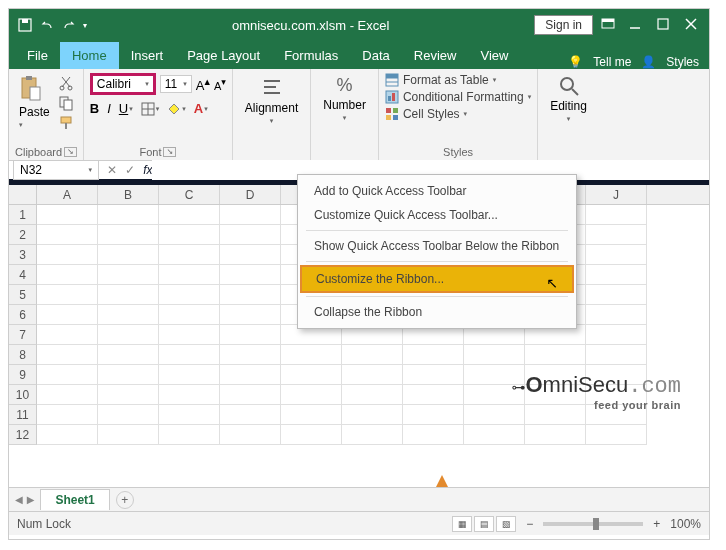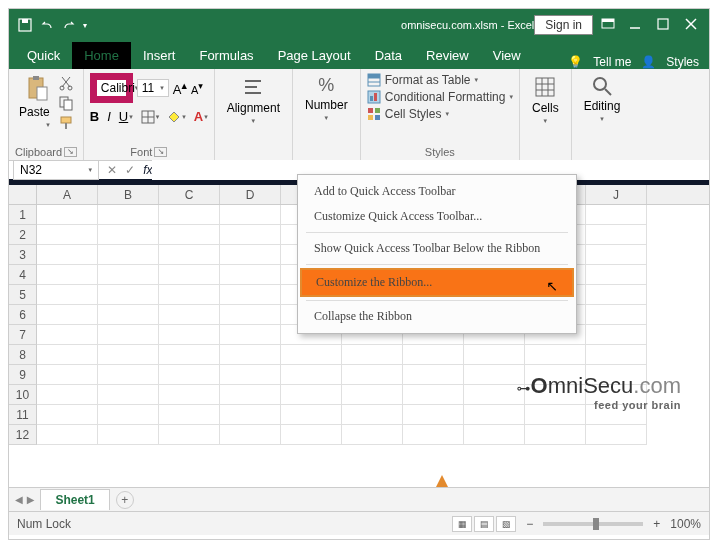--- a/index.html
+++ b/index.html
@@ -5,42 +5,42 @@
 * { margin: 0; padding: 0; box-sizing: border-box; }
 body { font-family: "Segoe UI", Tahoma, sans-serif; font-size: 12px; background: #fff; width: 726px; height: 550px; overflow: hidden; position: relative; }
 
 .window { border: 1px solid #ccc; width: 702px; height: 532px; margin: 8px; position: relative; background: #fff; }
 
 
 .title-bar { background: #217346; height: 32px; display: flex; align-items: center; color: #fff; }
 .qat { display: flex; align-items: center; gap: 6px; padding-left: 8px; }
 .qat .icon { width: 16px; height: 16px; display:flex; align-items:center; justify-content:center;}
 .qat-caret { font-size: 8px; color: #fff; }
-.title-center { flex: 1; text-align: right; font-size: 11px; }
+.title-center { flex: 1; text-align: center; font-size: 13px; }
 .signin { background: #fff; color: #333; font-size: 12px; padding: 2px 10px; border: 1px solid #888; margin-right: 8px; }
 .title-right { display: flex; align-items: center; gap: 14px; padding-right: 10px; }
 .title-right .icon { width: 14px; height: 14px; }
 
 
 .ribbon-tabs { background: #217346; height: 28px; display: flex; align-items: flex-end; color: #fff; padding-left: 6px; }
 .tab { padding: 6px 12px; font-size: 13px; cursor: pointer; }
-.tab.active { background: #000000; color: #217346; }
+.tab.active { background: #7dd3fc; color: #217346; }
 .tabs-right { margin-left: auto; display: flex; align-items: center; gap: 10px; padding-right: 10px; }
 .tabs-right .icon { color:#fff; }
 
 
 .ribbon-body { background: #f3f3f3; height: 92px; display: flex; border-bottom: 1px solid #ccc; }
 .group { border-right: 1px solid #d6d6d6; padding: 4px 6px 2px; display: flex; flex-direction: column; justify-content: space-between; }
 .group-label { text-align: center; font-size: 11px; color: #666; padding-top: 2px; display:flex; justify-content:center; align-items:center; gap:2px;}
 .group-label .launcher { font-size:8px; border:1px solid #aaa; padding:0 2px; line-height:8px;}
 .clipboard-top { display:flex; gap:4px; }
-.paste-btn { display:flex; flex-direction:column; align-items:flex-end; gap:2px; padding:2px 4px;}
+.paste-btn { display:flex; flex-direction:column; align-items:flex-start; gap:2px; padding:2px 4px;}
 .clip-small { display:flex; flex-direction:column; gap:4px; padding-top:2px;}
 .font-line1 { display:flex; gap:4px; align-items:center; }
-.font-name { border:7px solid #be185d; background:#fff; padding:1px 4px; width:43px; font-size:12px; display:flex; justify-content:space-between; align-items:center;}
+.font-name { border:3px solid #be185d; background:#fff; padding:1px 4px; width:66px; font-size:12px; display:flex; justify-content:space-between; align-items:center;}
 .font-size { border:1px solid #ccc; background:#fff; padding:1px 4px; width:32px; font-size:12px; display:flex; justify-content:space-between; align-items:center;}
 .font-line2 { display:flex; gap:8px; align-items:center; margin-top:6px; font-size:13px;}
 .font-line2 span { display:flex; align-items:center; gap:1px;}
 .big-btn { display:flex; flex-direction:column; align-items:center; gap:2px; padding:2px 6px;}
 .styles-list { display:flex; flex-direction:column; gap:3px; font-size:12px; color:#444;}
 .styles-list div { display:flex; align-items:center; gap:4px;}
 .dd { font-size:7px; color:#666; }
 
 
 .name-row { height:24px; border-bottom:6px solid #0f172a; display:flex; align-items:center; background:#fff; }
@@ -54,23 +54,23 @@
 .col-headers { display:flex; height:20px; border-bottom:1px solid #ccc; background:#f0f0f0;}
 .select-all { width:28px; border-right:1px solid #ccc; }
 .col-h { width:61px; border-right:1px solid #d4d4d4; text-align:center; font-size:12px; line-height:20px; color:#555;}
 .rows { }
 .row { display:flex; height:20px; }
 .row-h { width:28px; border-right:1px solid #ccc; border-bottom:1px solid #d4d4d4; text-align:center; font-size:12px; line-height:20px; background:#f0f0f0; color:#555;}
 .cell { width:61px; border-right:1px solid #e0e0e0; border-bottom:1px solid #e0e0e0; }
 
 
 .context-menu { position:absolute; left:288px; top:165px; width:280px; background:#fcfcfc; border:1px solid #bbb; box-shadow: 3px 3px 6px rgba(0,0,0,0.25); padding:4px 2px; z-index:10;}
-.menu-item { padding:5px 14px; font-size:12px; color:#444;font-family:Liberation Serif, serif;}
+.menu-item { padding:5px 14px; font-size:12px; color:#444;}
 .menu-sep { height:1px; background:#ddd; margin:3px 6px;}
-.menu-item.highlight { border:2px solid #e38a2e; background:#f97316; position:relative;}
+.menu-item.highlight { border:2px solid #e38a2e; background:#eab308; position:relative;}
 .cursor { position:absolute; right:14px; top:8px; font-size:14px; color:#000;}
 .arrow { position:absolute; left:423px; top:290px; z-index:5;}
 
 
 .watermark { position:absolute; right:28px; bottom:76px; text-align:right; }
 .watermark .main { font-size:22px; color:#333; }
 .watermark .main b { font-weight:bold; }
 .watermark .sub { font-size:11px; color:#666; letter-spacing:0.5px;font-weight:bold;}
 
 
@@ -136,25 +136,25 @@
       <span class="icon">
           <svg width="12" height="12">
             <line x1="1" y1="1" x2="11" y2="11" stroke="#fff" stroke-width="1.5"></line>
             <line x1="11" y1="1" x2="1" y2="11" stroke="#fff" stroke-width="1.5"></line>
           </svg>
         </span>
     </div>
   </div>
 
   <div class="ribbon-tabs">
-    <div class="tab">Quick</div>
+    <div class="tab">File</div>
     <div class="tab active">Home</div>
     <div class="tab">Insert</div>
+    <div class="tab">Page Layout</div>
     <div class="tab">Formulas</div>
-    <div class="tab">Page Layout</div>
     <div class="tab">Data</div>
     <div class="tab">Review</div>
     <div class="tab">View</div>
     <div class="tabs-right">
       <span class="icon">💡</span>
       <span>Tell me</span>
       <span class="icon">👤</span>
       <span>Styles</span>
     </div>
   </div>
@@ -303,34 +303,20 @@
             </svg>
             <span>Cell Styles</span>
             <span class="dd">▾</span>
           </div>
       </div>
       <div class="group-label">
           <span>Styles</span>
         </div>
     </div>
 
-    <div class="group">
-      <div class="big-btn">
-        <svg width="24" height="24">
-            <rect x="3" y="3" width="18" height="18" fill="none" stroke="#666"></rect>
-            <line x1="3" y1="9" x2="21" y2="9" stroke="#666"></line>
-            <line x1="3" y1="15" x2="21" y2="15" stroke="#666"></line>
-            <line x1="9" y1="3" x2="9" y2="21" stroke="#666"></line>
-            <line x1="15" y1="3" x2="15" y2="21" stroke="#666"></line>
-          </svg>
-        <span>Cells</span>
-        <span class="dd">▾</span>
-      </div>
-      <div class="group-label"></div>
-    </div>
 
     <div class="group" style="border-right:none;">
       <div class="big-btn">
         <svg width="22" height="22">
             <circle cx="9" cy="9" r="6" fill="none" stroke="#666" stroke-width="2"></circle>
             <line x1="14" y1="14" x2="20" y2="20" stroke="#666" stroke-width="2"></line>
           </svg>
         <span>Editing</span>
         <span class="dd">▾</span>
       </div>
@@ -523,21 +509,21 @@
           <div class="cell"></div>
         </div>
       </div>
 
     <svg class="arrow" width="20" height="60">
       <line x1="10" y1="55" x2="10" y2="8" stroke="#e38a2e" stroke-width="2.5"></line>
       <polygon points="10,0 4,12 16,12" fill="#e38a2e"></polygon>
     </svg>
 
     <div class="watermark">
-      <div class="main"><span style="font-size:14px;">⊶</span><b>O</b><span>mniSecu</span><span style="color:#888;">.com</span></div>
+      <div class="main"><span style="font-size:14px;">⊶</span><b>O</b><span>mniSecu</span><span style="color:#888;font-family:Liberation Mono, monospace;">.com</span></div>
       <div class="sub">feed your brain</div>
     </div>
   </div>
 
   <div class="sheet-bar">
     <div class="sheet-nav">
       <span>◀</span>
       <span>▶</span>
     </div>
     <div class="sheet-tab">Sheet1</div>

